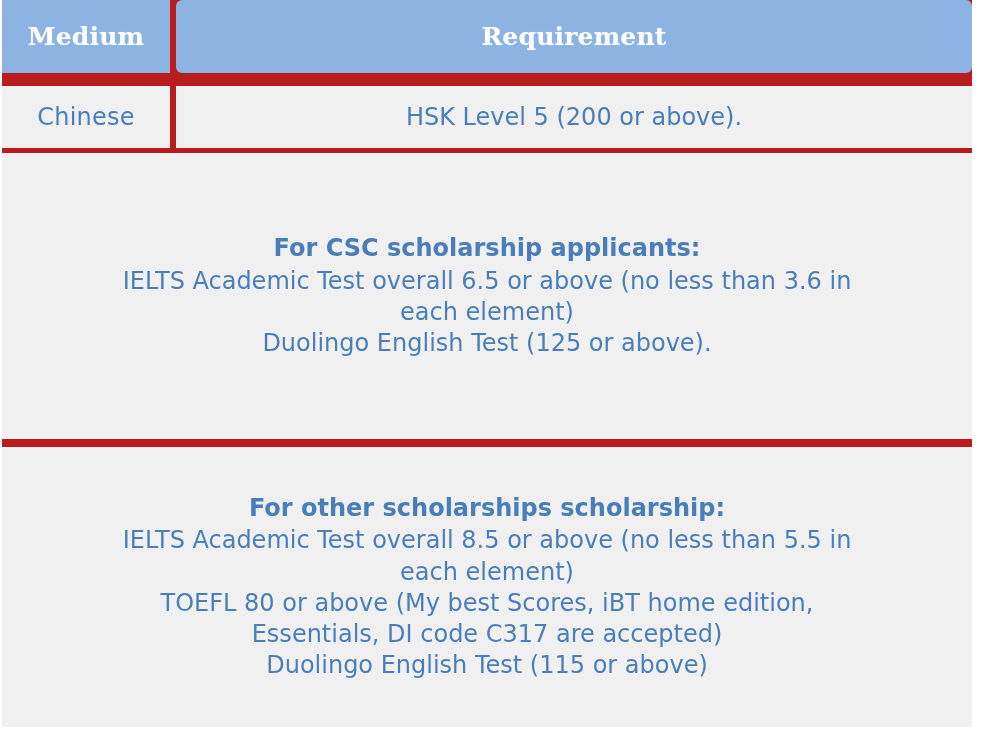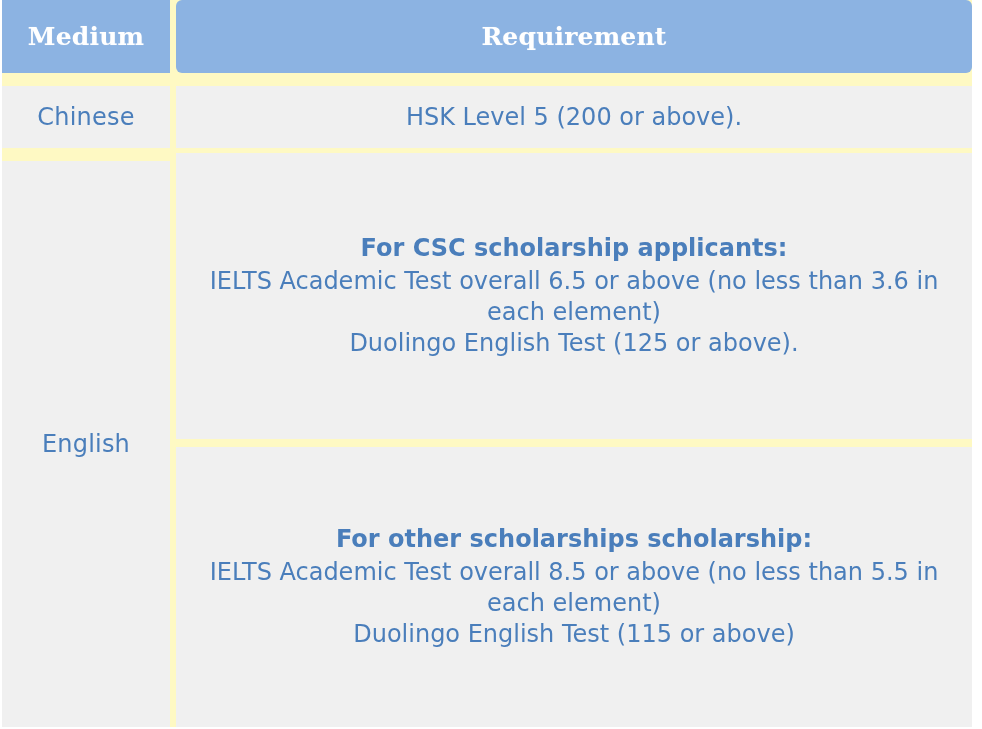--- a/index.html
+++ b/index.html
@@ -14,21 +14,21 @@
     overflow: hidden;
     font-family: "DejaVu Sans", sans-serif;
   }
 
   #table-root {
     position: absolute;
     left: 2px;
     top: 0px;
     width: 970px;
     height: 727px;
-    background: #fef9c3;
+    background: #b91c1c;
   }
 
   .table {
     display: flex;
     flex-direction: column;
     width: 100%;
     height: 100%;
     gap: 5px;
   }
 
@@ -135,33 +135,33 @@
       <div class="header-cell col-medium">Medium</div>
       <div class="header-cell col-requirement">Requirement</div>
     </div>
 
     <div class="body-row row-chinese">
       <div class="cell cell-medium">Chinese</div>
       <div class="cell cell-requirement">HSK Level 5 (200 or above).</div>
     </div>
 
     <div class="body-row row-english">
-      <div class="cell cell-medium">English</div>
 
       <div class="req-stack">
 
         <div class="req-block block-csc">
           <div class="req-heading">For CSC scholarship applicants:</div>
           <div class="req-line">IELTS Academic Test overall 6.5 or above (no less than 3.6 in each element)</div>
           <div class="req-line">Duolingo English Test (125 or above).</div>
         </div>
 
         <div class="req-block block-other">
           <div class="req-heading">For other scholarships scholarship:</div>
           <div class="req-line">IELTS Academic Test overall 8.5 or above (no less than 5.5 in each element)</div>
+          <div class="req-line">TOEFL 80 or above (My best Scores, iBT home edition, Essentials, DI code C317 are accepted)</div>
           <div class="req-line">Duolingo English Test (115 or above)</div>
         </div>
 
       </div>
     </div>
 
   </div>
 </div>
 
 </body></html>

